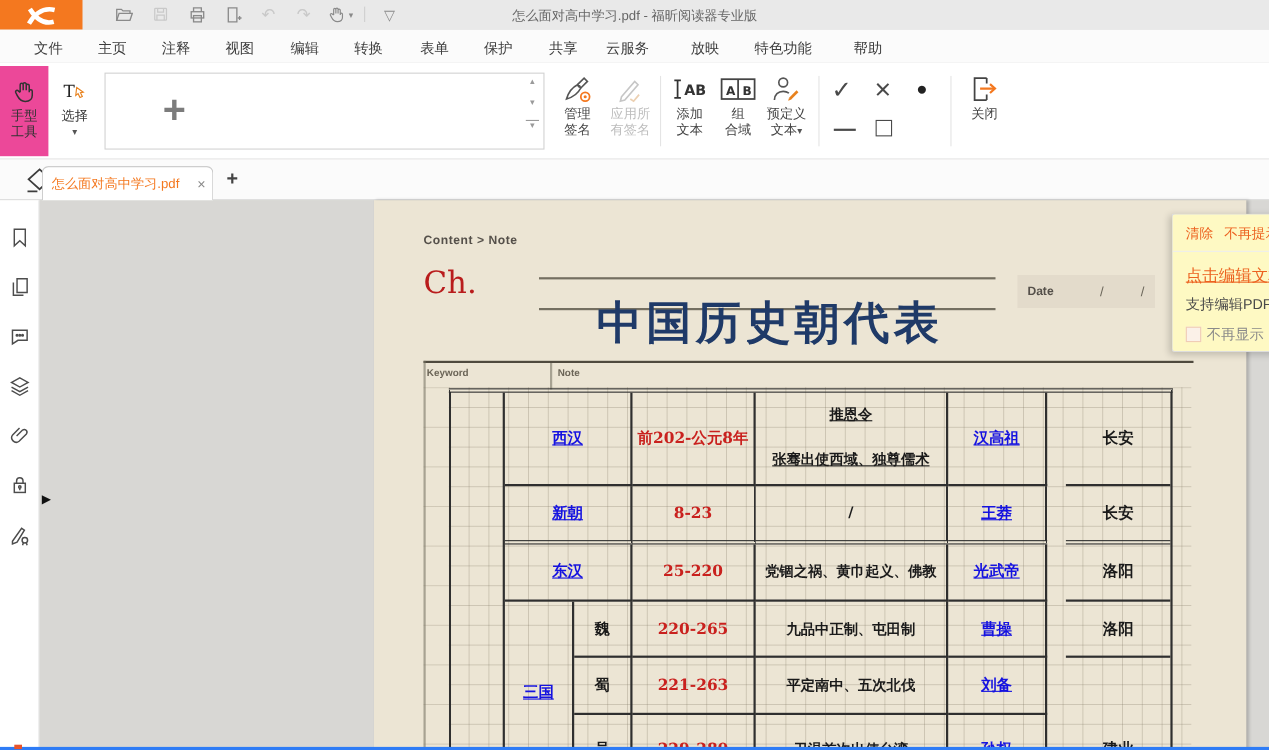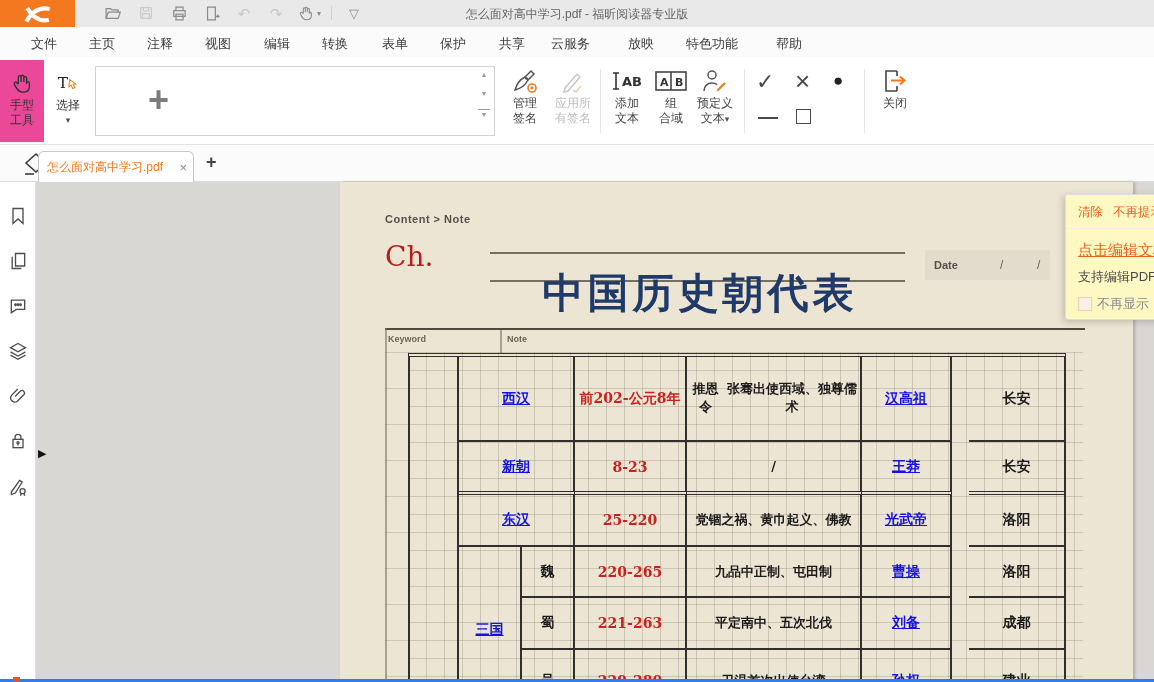--- a/index.html
+++ b/index.html
@@ -80,21 +80,21 @@
     grid-template-columns:49px 63px 53px 112px 175px 90px 112px;
     grid-template-rows:85px 53px 52px 51px 52px 62px;
     border:2px solid #2f2f2f; border-top:4px double #2f2f2f; }
   .tc { border-right:2px solid #2f2f2f; border-bottom:2px solid #2f2f2f; display:flex; align-items:center; justify-content:center; font-family:"DejaVu Serif", serif; font-weight:bold; font-size:14px; color:#1a1a1a; text-align:center; }
   .tc.lastcol { border-right:none;margin-left:17px; }
   .tc.lastrow { border-bottom:none; }
   .tc.dbl { border-bottom:4px double #2f2f2f; }
   .blue { color:#1512e0; text-decoration:underline; }
   .red { color:#c9211e; }
   .evt { font-size:13px; }
-  .evt2 { flex-direction:row; justify-content:space-between; padding:11px 0 13px; font-size:13px; }
+  .evt2 { flex-direction:column; justify-content:space-between; padding:11px 0 13px; font-size:13px;text-decoration:underline; }
 
   
   .popup { position:absolute; left:1065px; top:194px; width:107px; height:126px; background:#fef9c3; border:1px solid #ddd; border-right:none; border-radius:3px 0 0 3px; box-shadow:-2px 2px 7px rgba(0,0,0,.18); z-index:10; overflow:hidden; }
   .popup-top { padding:9px 0 7px 12px; border-bottom:1px solid #eee; font-size:12.5px; color:#ec6220; white-space:nowrap; }
   .popup-top span { margin-right:10px; }
   .popup-link { margin:12px 0 0 12px; font-size:15px; color:#ec6220; text-decoration:underline; white-space:nowrap; }
   .popup-sub { margin:8px 0 0 12px; font-size:13px; color:#4a4a4a; white-space:nowrap; }
   .popup-check { margin:9px 0 0 12px; display:flex; align-items:center; white-space:nowrap; }
   .cbox { width:14px; height:14px; border:1px solid #f0cdb5; background:#fbf1e8; margin-right:5px; flex:none; }
   .cb-label { font-size:13px; color:#8a8a8a; }
@@ -398,21 +398,20 @@
     <div class="tc" style="grid-area:4/3">魏</div>
     <div class="tc red" style="grid-area:4/4">220-265</div>
     <div class="tc evt" style="grid-area:4/5">九品中正制、屯田制</div>
     <div class="tc blue" style="grid-area:4/6">曹操</div>
     <div class="tc lastcol" style="grid-area:4/7">洛阳</div>
 
     <div class="tc" style="grid-area:5/3">蜀</div>
     <div class="tc red" style="grid-area:5/4">221-263</div>
     <div class="tc evt" style="grid-area:5/5">平定南中、五次北伐</div>
     <div class="tc blue" style="grid-area:5/6">刘备</div>
-    <div class="tc lastcol" style="grid-area:5/7">成都</div>
 
     <div class="tc lastrow" style="grid-area:6/3">吴</div>
     <div class="tc red lastrow" style="grid-area:6/4">229-280</div>
     <div class="tc evt lastrow" style="grid-area:6/5">卫温首次出使台湾</div>
     <div class="tc blue lastrow" style="grid-area:6/6">孙权</div>
     <div class="tc lastcol lastrow" style="grid-area:6/7">建业</div>
   </div>
 </div>
 
 <div class="popup">

